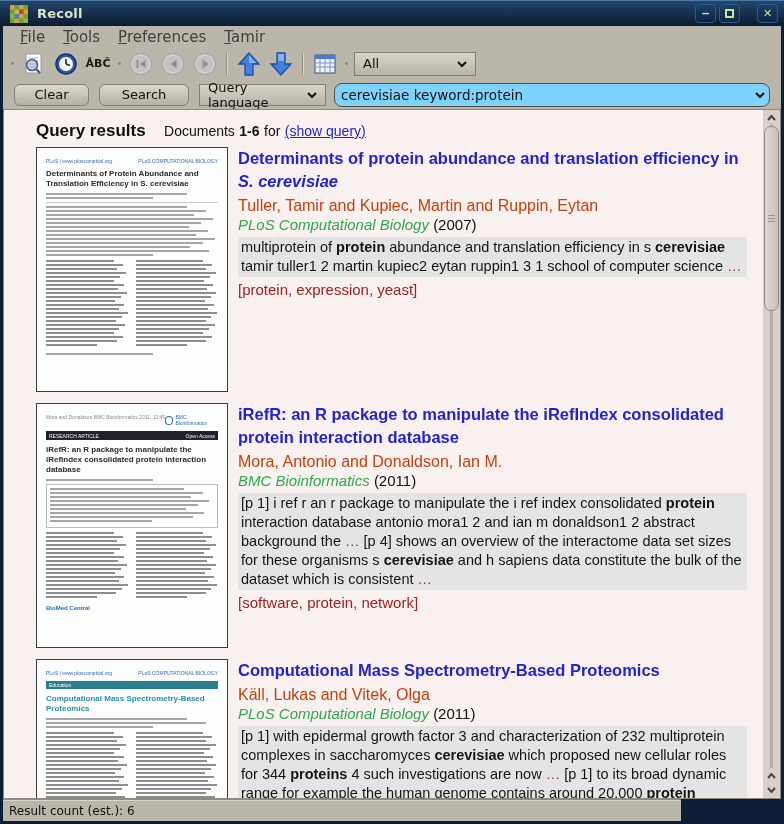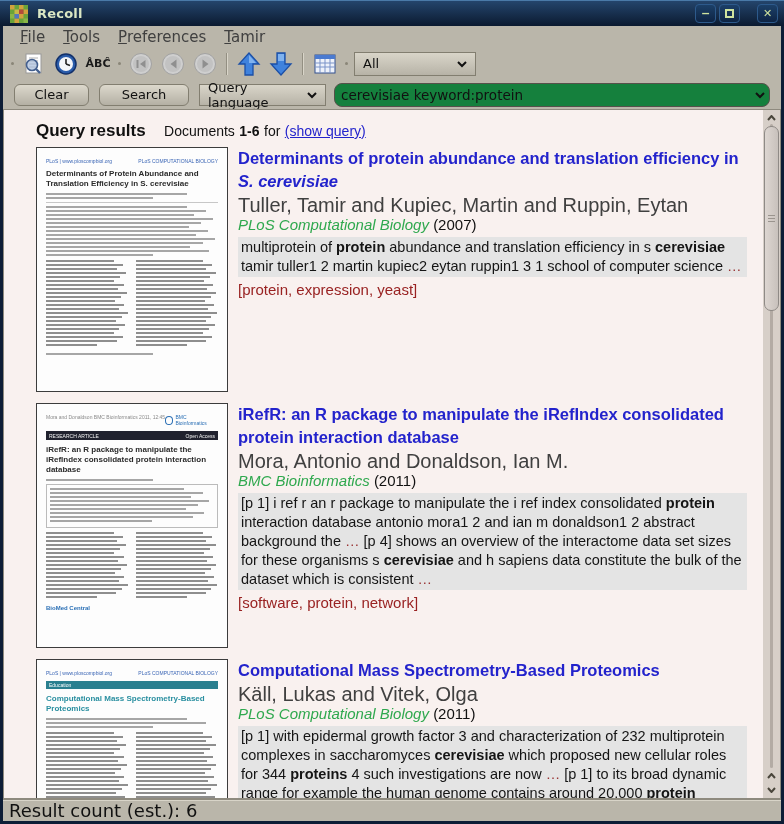--- a/index.html
+++ b/index.html
@@ -80,21 +80,21 @@
     font-size:13px; color:#111; padding:0 18px;
     font-family:"DejaVu Sans", sans-serif;
     display:flex; align-items:center;
   }
   .btn-clear { width:75px; justify-content:center; }
   .btn-search { width:90px; margin-left:10px; justify-content:center; }
   .combo-lang { width:127px; margin-left:10px; height:22px; }
   .query-combo {
     flex:1; margin-left:8px; height:24px;
     border:1px solid #55514a; border-radius:8px;
-    background:#15803d; display:flex; align-items:center;
+    background:#7dd3fc; display:flex; align-items:center;
     overflow:hidden;
   }
   .query-combo input {
     flex:1; border:none; outline:none; background:transparent;
     font-size:13.5px; color:#111; padding:0 6px;
     font-family:"DejaVu Sans", sans-serif;
   }
   .query-combo .chev-box { width:18px; display:flex; justify-content:center; }
 
   
@@ -121,21 +121,21 @@
     font-family:"Liberation Sans", sans-serif;
   }
   .entry-details {
     flex:1; padding-left:10px; padding-right:10px;
     font-family:"Liberation Sans", sans-serif;
   }
   .entry-title {
     color:#2323cc; font-weight:bold; font-size:16.5px; line-height:23px;
   }
   .entry-title .it { font-style:italic; }
-  .entry-authors { font-size:20px; color:#404040; line-height:19px; margin-top:3px; }
+  .entry-authors { font-size:16px; color:#c2410c; line-height:19px; margin-top:3px; }
   .entry-journal-line { font-size:15px; line-height:19px; }
   .entry-journal { color:#2fa84e; font-style:italic; }
   .entry-year { color:#111; }
   .entry-snippet {
     background:#e4e4e4; color:#151515; font-size:14.5px; line-height:19px;
     margin-top:3px; padding:1px 3px;
   }
   .entry-snippet .hl { font-weight:bold; }
   .ell { color:#993333; }
   .entry-keywords { color:#992222; font-size:15px; line-height:19px; margin-top:3px; }
@@ -181,25 +181,25 @@
   .sb-thumb {
     position:absolute; left:1px; top:16px; width:15px; height:185px;
     background:linear-gradient(90deg,#ddd6d1,#c8c1bc);
     border:1px solid #8f8a86; border-radius:7px;
   }
   .sb-grip { position:absolute; left:3px; right:3px; top:50%; height:7px; margin-top:-4px;
     background:repeating-linear-gradient(#9a948e 0 1px, transparent 1px 3px); }
 
   
   .statusbar {
-    position:absolute; left:3px; top:799px; width:778px; height:22px;
+    position:absolute; left:3px; top:799px; width:678px; height:22px;
     background:#bab6aa; border-top:1px solid #8e8a7e;
     box-shadow:inset 0 1px 0 #d8d4c8;
     display:flex; align-items:center; padding-left:6px;
-    font-size:18px; color:#111;
+    font-size:12px; color:#111;
   }
 </style>
 </head>
 <body>
 
 <div class="window">
 
   <div class="titlebar">
     <svg class="app-icon" viewBox="0 0 18 18">
       <rect x="0" y="0" width="18" height="18" fill="#6aa33a"></rect>

